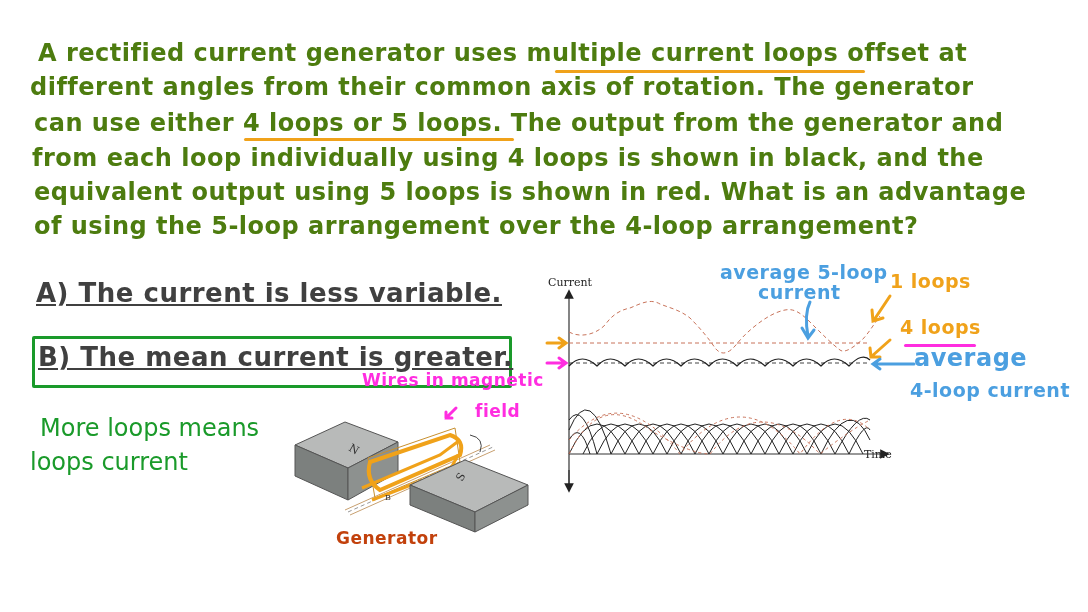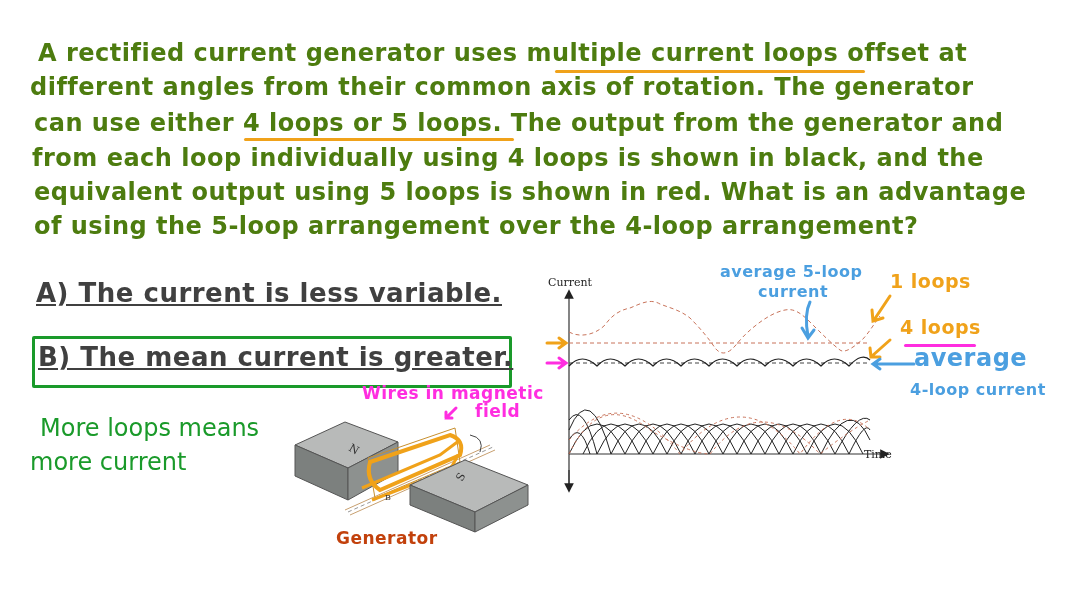--- a/index.html
+++ b/index.html
@@ -9,21 +9,21 @@
     }
     .hand { font-family: "DejaVu Sans", sans-serif; font-weight: bold; letter-spacing: 0.5px; }
     .qline { position: absolute; left: 30px; font-size: 24px; line-height: 30px; color: #4d7c0f; white-space: nowrap; }
     .ul-orange { position: absolute; height: 3px; background: #f0a21a; border-radius: 2px; }
     .ul-magenta { position: absolute; height: 3px; background: #ff2de0; border-radius: 2px; }
     .opt { position: absolute; font-size: 26px; color: #404040; white-space: nowrap; text-decoration: underline; }
     .opt-box { position: absolute; left: 32px; top: 336px; width: 474px; height: 46px; border: 3px solid #1a9a2a; border-radius: 2px; }
     .green-note { position: absolute; color: #1a9a2a; font-size: 24px; white-space: nowrap; }
     .magenta-note { position: absolute; color: #ff2de0; font-size: 17px; line-height: 18px; white-space: nowrap; }
     .orange-note { position: absolute; color: #c2410c; font-size: 17px; white-space: nowrap; }
-    .blue-note { position: absolute; color: #4b9fe0; font-size: 16px; line-height: 20px; white-space: nowrap; }
+    .blue-note { position: absolute; color: #4b9fe0; font-size: 19px; line-height: 20px; white-space: nowrap; }
     .orange-small { position: absolute; color: #f0a21a; font-size: 19px; white-space: nowrap; }
     .chart-label { position: absolute; font-family: "DejaVu Serif", serif; font-size: 11px; color: #222; }
     svg { position: absolute; }
   </style>
 </head>
 <body>
 
 <div>
   <div class="qline hand" style="top:38px;left:38px;">A rectified current generator uses multiple current loops offset at</div>
   <div class="qline hand" style="top:72px;">different angles from their common axis of rotation. The generator</div>
@@ -33,21 +33,21 @@
   <div class="qline hand" style="top:211px;left:34px;">of using the 5-loop arrangement over the 4-loop arrangement?</div>
 </div>
 <div class="ul-orange" style="left:555px;top:70px;width:310px;"></div>
 <div class="ul-orange" style="left:244px;top:138px;width:270px;"></div>
 
 <div class="opt hand" style="left:36px;top:278px;">A) The current is less variable.</div>
 <div class="opt-box"></div>
 <div class="opt hand" style="left:38px;top:342px;">B) The mean current is greater.</div>
 
 <div class="green-note" style="left:40px;top:414px;">More loops means</div>
-<div class="green-note" style="left:30px;top:448px;">more current</div>
+<div class="green-note" style="left:30px;top:448px;">loops current</div>
 
 <svg style="left:290px;top:400px;" width="250" height="135" viewBox="0 0 250 135">
 
   <polygon points="5,45 55,22 108,42 58,68" fill="#b8bab9" stroke="#555" stroke-width="1"></polygon>
   <polygon points="5,45 58,68 58,100 5,76" fill="#7c807e" stroke="#555" stroke-width="1"></polygon>
   <polygon points="58,68 108,42 108,72 58,100" fill="#8d918f" stroke="#555" stroke-width="1"></polygon>
   <text x="58" y="50" font-size="11" font-family="DejaVu Serif, serif" fill="#333" transform="rotate(30 58 50)">N</text>
 
   <line x1="55" y1="110" x2="200" y2="45" stroke="#c8a070" stroke-width="1"></line>
   <line x1="60" y1="115" x2="205" y2="50" stroke="#c8a070" stroke-width="1"></line>
@@ -59,21 +59,21 @@
   <path d="M82,100 L160,70 L168,55" fill="none" stroke="#f0a21a" stroke-width="3"></path>
   <path d="M180,35 Q195,38 190,52" fill="none" stroke="#444" stroke-width="1"></path>
   <text x="95" y="100" font-size="8" fill="#333" font-family="DejaVu Serif, serif">B</text>
 
   <polygon points="120,85 175,60 238,85 185,112" fill="#b8bab9" stroke="#555" stroke-width="1"></polygon>
   <polygon points="120,85 185,112 185,132 120,105" fill="#7c807e" stroke="#555" stroke-width="1"></polygon>
   <polygon points="185,112 238,85 238,105 185,132" fill="#8d918f" stroke="#555" stroke-width="1"></polygon>
   <text x="172" y="82" font-size="11" font-family="DejaVu Serif, serif" fill="#333" transform="rotate(-60 172 82)">S</text>
 </svg>
 
-<div class="magenta-note hand" style="left:362px;top:384px;">Wires in magnetic</div>
+<div class="magenta-note hand" style="left:362px;top:371px;">Wires in magnetic</div>
 <div class="magenta-note hand" style="left:475px;top:402px;">field</div>
 <svg style="left:440px;top:404px;" width="20" height="20">
   <path d="M16,4 L6,14 M6,8 L6,14 L12,14" stroke="#ff2de0" stroke-width="3" fill="none" stroke-linecap="round"></path>
 </svg>
 <div class="orange-note hand" style="left:336px;top:528px;">Generator</div>
 
 <div class="chart-label" style="left:548px;top:276px;">Current</div>
 <div class="chart-label" style="left:864px;top:448px;text-align:right;">Time</div>
 
 <svg style="left:540px;top:280px;" width="350" height="220" viewBox="0 0 350 220">

